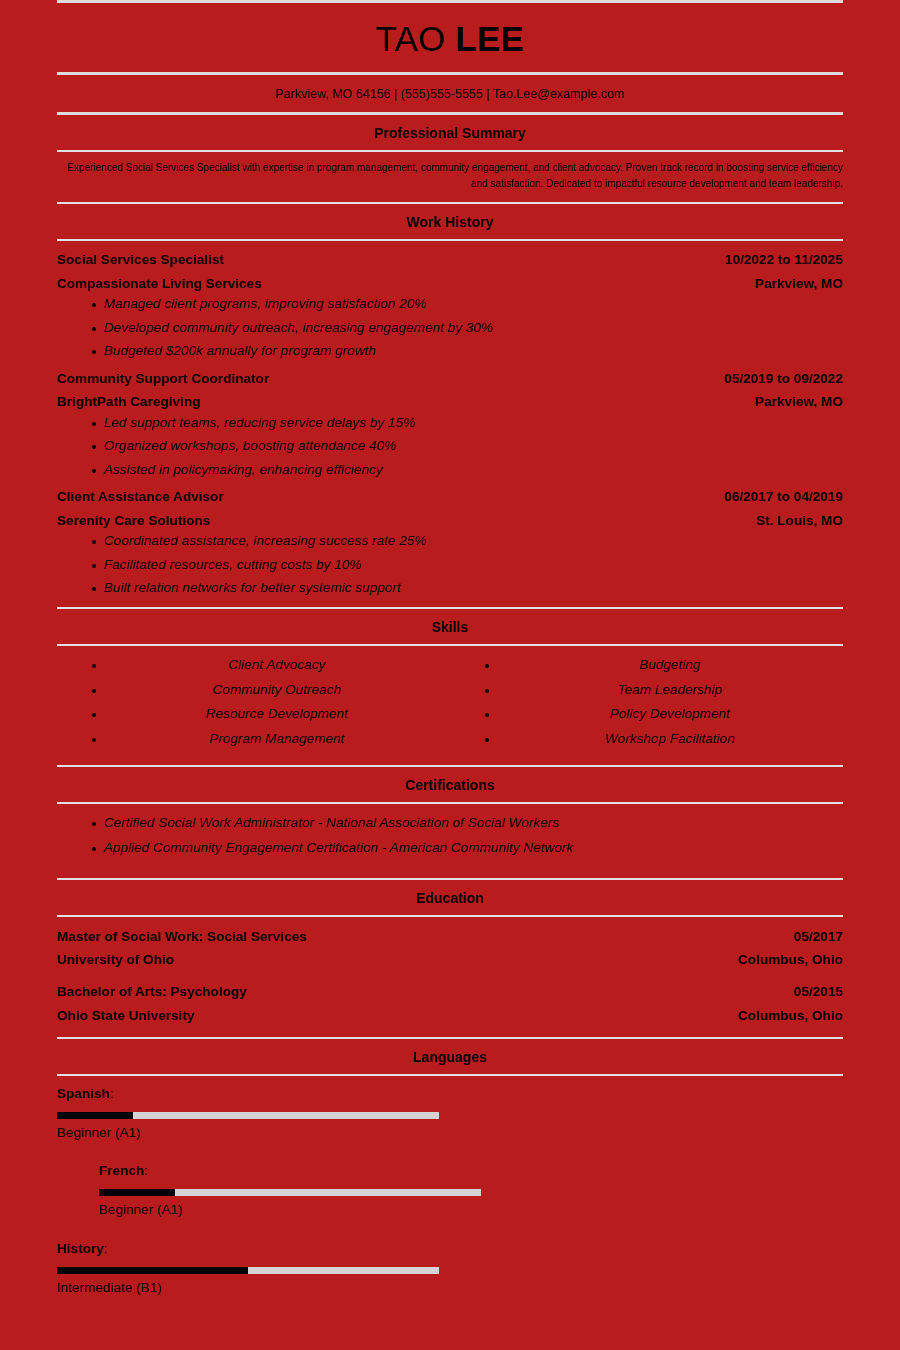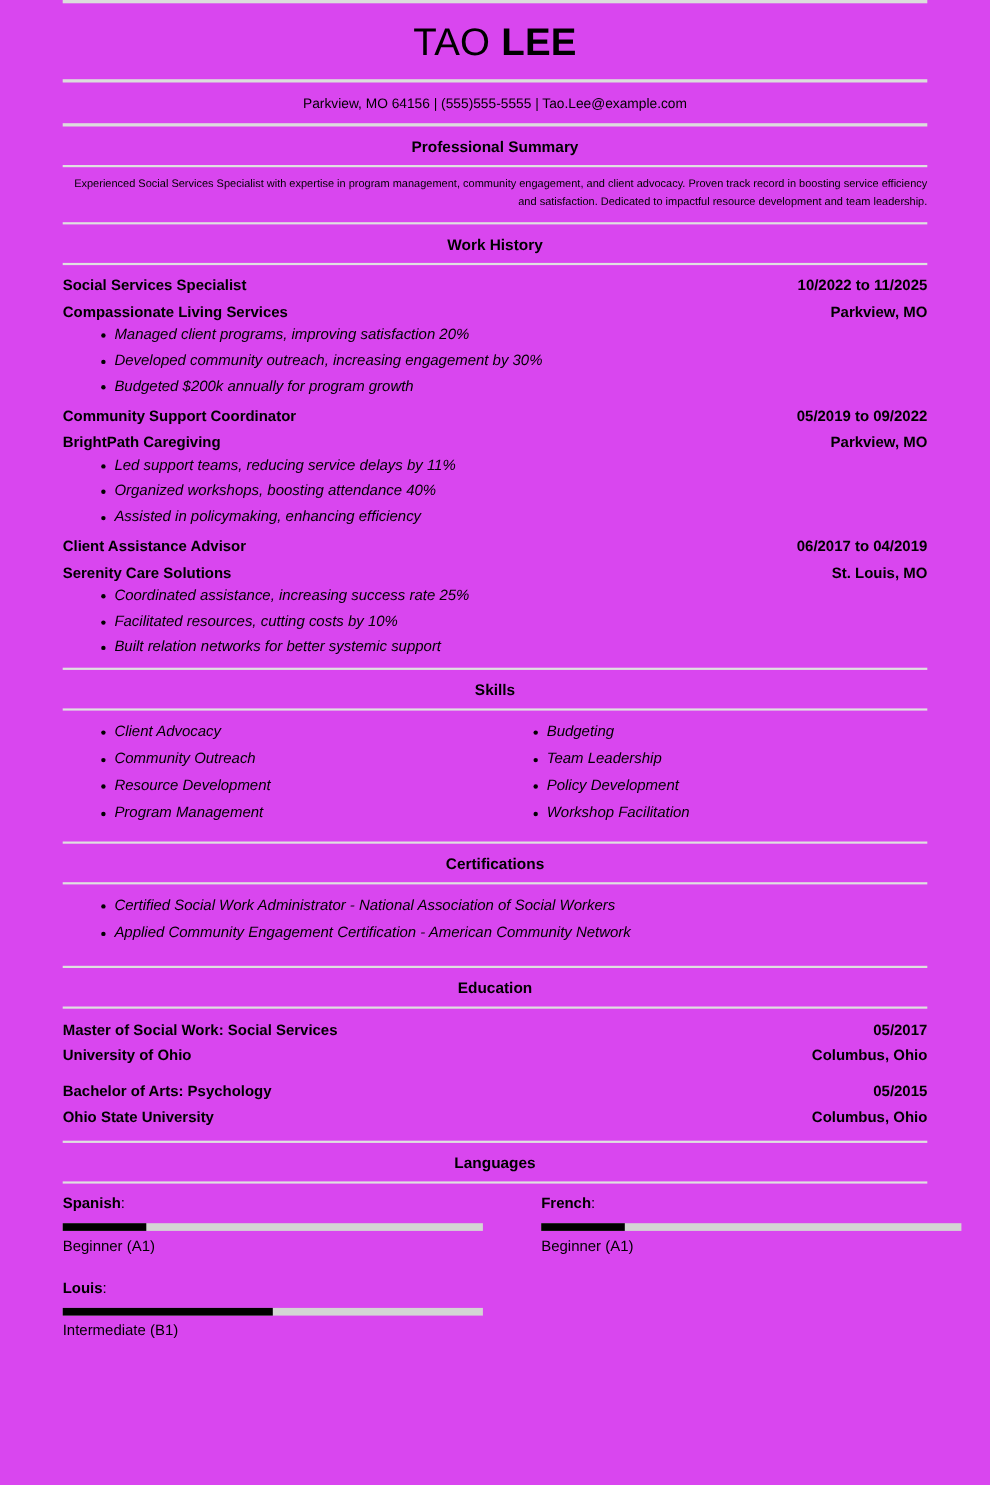--- a/index.html
+++ b/index.html
@@ -13,21 +13,21 @@
     font-family: "Liberation Sans", sans-serif;
     color: #000000;
     -webkit-font-smoothing: antialiased;
   }
   .page {
     width: 900px;
     height: 1350px;
     position: relative;
     box-sizing: border-box;
     padding: 0 57px;
-    background: #d946ef;
+    background: #b91c1c;
   }
 
   
   .rule {
     height: 3px;
     background: #dcdcdc;
     width: 100%;
   }
   .rule-thin {
     height: 2px;
@@ -116,20 +116,21 @@
     border-radius: 50%;
     background: #000;
   }
 
   .work-block { padding-bottom: 12px; }
 
   
   .two-col {
     display: flex;
     padding: 10px 0 9px 0;
+    text-align: center;
   }
   .two-col .col {
     width: 50%;
     box-sizing: border-box;
   }
   .two-col .col ul.bullets li { margin-bottom: 11px; }
 
   
   .certs { padding: 10px 0 12px 0; }
   .certs ul.bullets li { margin-bottom: 11px; }
@@ -147,20 +148,21 @@
     white-space: nowrap;
   }
   .edu-row.degree { font-weight: 700; }
   .edu-row.school { font-weight: 700; }
 
   
   .lang-grid {
     display: flex;
     flex-wrap: wrap;
     padding: 10px 0 0 0;
+    flex-direction: column;
   }
   .lang-item {
     width: 50%;
     box-sizing: border-box;
     margin-bottom: 20px;
   }
   .lang-item.col-right { padding-left: 42px; }
   .lang-name {
     font-size: 13.6px;
     font-weight: 700;
@@ -229,21 +231,21 @@
     <div class="job">
       <div class="job-row">
         <span class="left">Community Support Coordinator</span>
         <span class="right">05/2019 to 09/2022</span>
       </div>
       <div class="job-row">
         <span class="left">BrightPath Caregiving</span>
         <span class="right">Parkview, MO</span>
       </div>
       <ul class="bullets">
-        <li>Led support teams, reducing service delays by 11%</li>
+        <li>Led support teams, reducing service delays by 15%</li>
         <li>Organized workshops, boosting attendance 40%</li>
         <li>Assisted in policymaking, enhancing efficiency</li>
       </ul>
     </div>
 
     <div class="job">
       <div class="job-row">
         <span class="left">Client Assistance Advisor</span>
         <span class="right">06/2017 to 04/2019</span>
       </div>
@@ -339,21 +341,21 @@
 
     <div class="lang-item col-right">
       <div class="lang-name"><span>French</span><span class="colon">:</span></div>
       <div class="lang-track">
         <div class="lang-fill" style="width: 20%;"></div>
       </div>
       <div class="lang-level">Beginner (A1)</div>
     </div>
 
     <div class="lang-item">
-      <div class="lang-name"><span>Louis</span><span class="colon">:</span></div>
+      <div class="lang-name"><span>History</span><span class="colon">:</span></div>
       <div class="lang-track">
         <div class="lang-fill" style="width: 50%;"></div>
       </div>
       <div class="lang-level">Intermediate (B1)</div>
     </div>
   </div>
 
 </div>
 
 </body></html>

